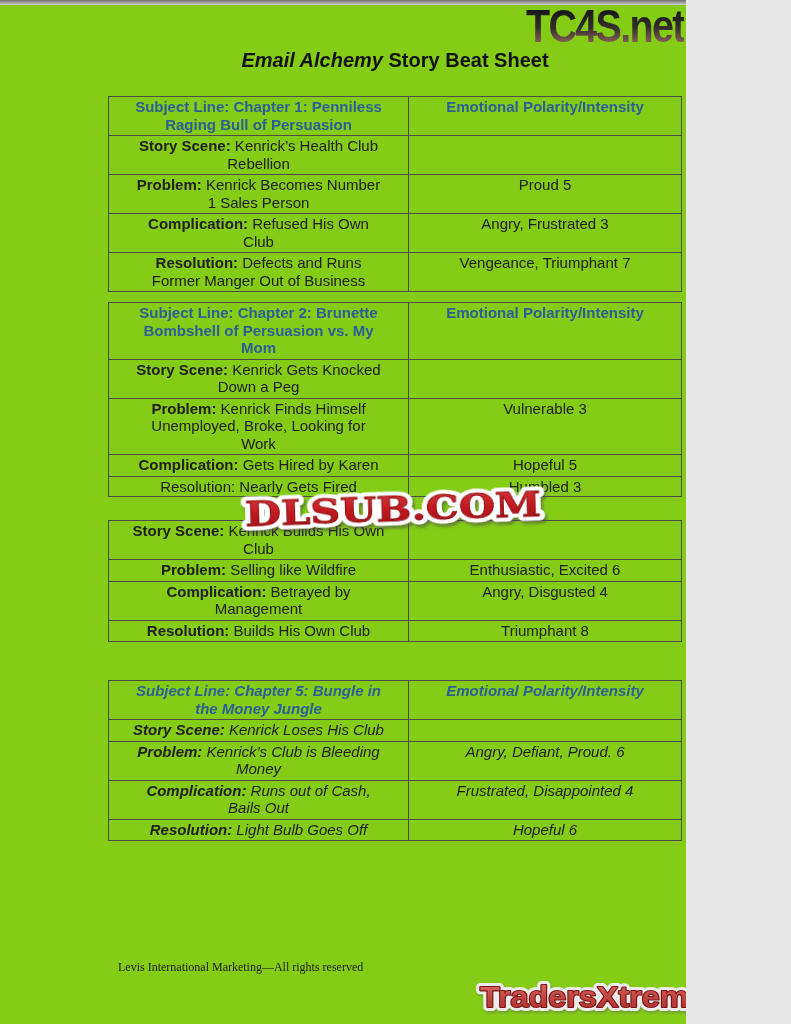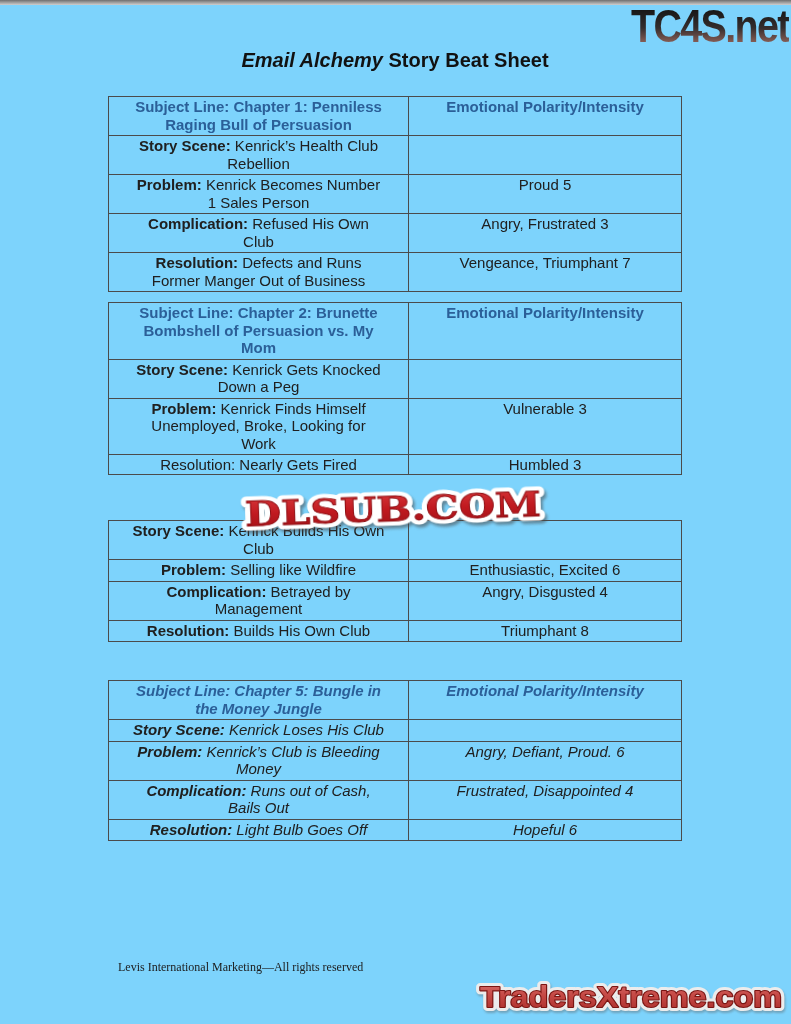--- a/index.html
+++ b/index.html
@@ -1,16 +1,16 @@
 <!DOCTYPE html>
 <html><head>
 <meta charset="utf-8">
 <style>
   html,body{margin:0;padding:0;background:#e8e8e8;}
-  .page{position:relative;width:791px;height:1024px;background:#7dd3fc;overflow:hidden;
+  .page{position:relative;width:686px;height:1024px;background:#84cc16;overflow:hidden;
         font-family:"Liberation Sans",sans-serif;color:#202020;}
   .top-edge{position:absolute;top:0;left:0;right:0;height:5px;
         background:linear-gradient(180deg,#6f6f6f,#cfcfcf);}
   
   .wm-tc4s{position:absolute;top:2px;right:2px;font-weight:bold;font-size:47px;
         letter-spacing:-2px;transform:scaleX(0.84);transform-origin:100% 0;
         background:linear-gradient(180deg,#161616 15%,#342d2d 55%,#96675e 92%,#a5776d 100%);
         -webkit-background-clip:text;background-clip:text;color:transparent;line-height:1;}
   .title{position:absolute;top:49px;left:108px;width:574px;margin:0;text-align:center;
         font-size:20px;font-weight:bold;color:#111;letter-spacing:0;}
@@ -84,20 +84,24 @@
             <td class="c1"><div class="cw"><b>Story Scene:</b> Kenrick Gets Knocked
 Down a Peg</div></td>
             <td><div class="cw"></div></td>
           </tr>
           <tr>
             <td class="c1"><div class="cw"><b>Problem:</b> Kenrick Finds Himself
 Unemployed, Broke, Looking for
 Work</div></td>
             <td><div class="cw">Vulnerable 3</div></td>
           </tr>
+          <tr>
+            <td class="c1"><div class="cw"><b>Complication:</b> Gets Hired by Karen</div></td>
+            <td><div class="cw">Hopeful 5</div></td>
+          </tr>
           <tr class="clipped">
             <td class="c1"><div class="cw"><b style="font-weight: normal;">Resolution:</b> Nearly Gets Fired</div></td>
             <td><div class="cw">Humbled 3</div></td>
           </tr>
         </tbody>
       </table>
       <table class="beat pos2">
         <tbody>
           <tr>
             <td class="c1"><div class="cw"><b>Story Scene:</b> Kenrick Builds His Own

